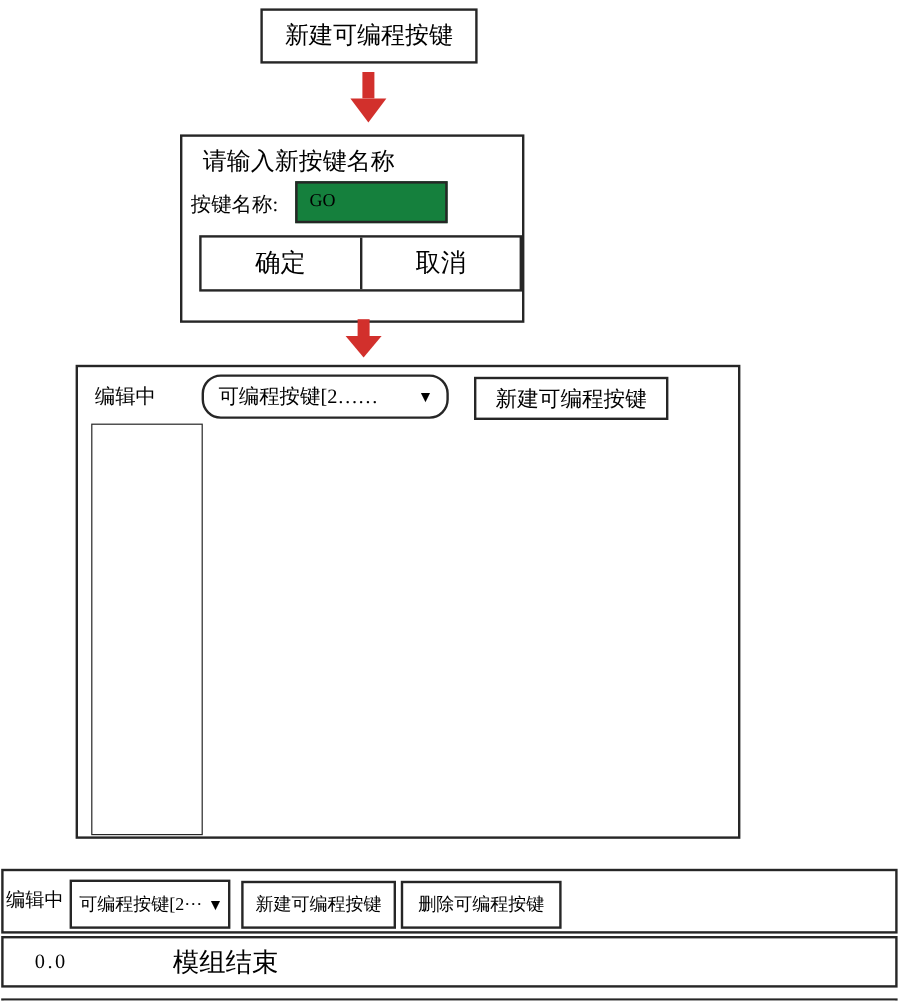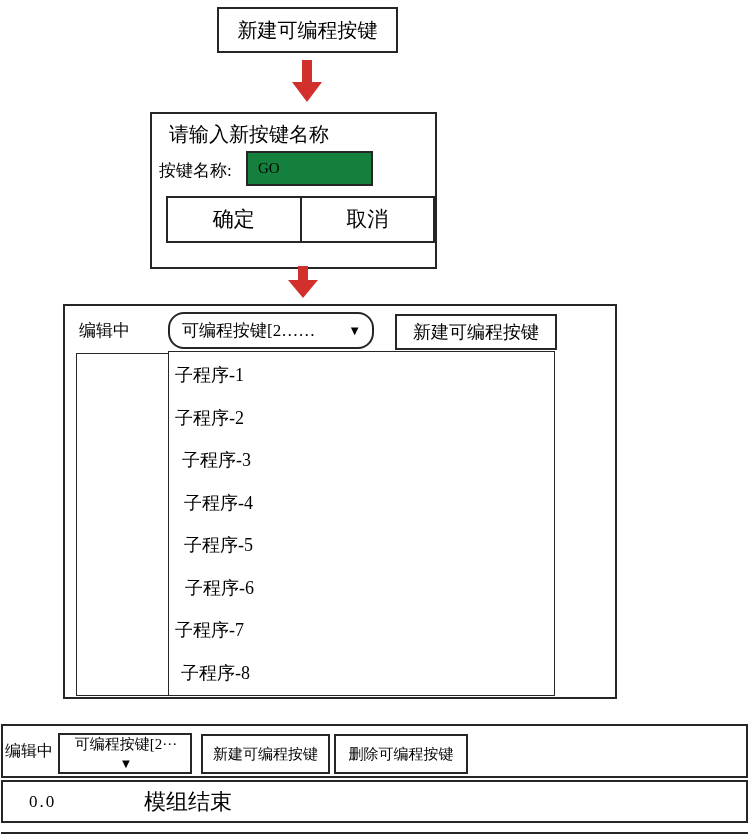--- a/index.html
+++ b/index.html
@@ -49,21 +49,21 @@
   .sub-item:nth-child(3){padding-left:13px;}
   .sub-item:nth-child(4),.sub-item:nth-child(5){padding-left:15px;}
   .sub-item:nth-child(6){padding-left:16px;}
   .sub-item:nth-child(8){padding-left:12px;}
   .chev{font-size:13px;}
 
   
   .toolbar{left:1px;top:724px;width:747px;height:54px;}
   .tb-status{position:absolute;left:2px;top:0;height:50px;line-height:50px;font-size:16px;}
   .tb-dropdown{left:55px;top:7px;width:134px;height:41px;display:flex;align-items:center;
-    justify-content:space-between;padding:0 4px 0 6px;font-size:15px;flex-direction:column;}
+    justify-content:space-between;padding:0 4px 0 6px;font-size:15px;}
   .tb-new{left:198px;top:8px;width:129px;height:40px;text-align:center;line-height:36px;font-size:15px;}
   .tb-del{left:331px;top:8px;width:134px;height:40px;text-align:center;line-height:36px;font-size:15px;}
 
   
   .program-row{left:1px;top:780px;width:747px;height:43px;}
   .pr-time{position:absolute;left:26px;top:0;height:22px;line-height:39px;font-size:17px;letter-spacing:2px;}
   .pr-text{position:absolute;left:141px;top:0;height:39px;line-height:39px;font-size:22px;}
 
   
   .program-row-next{left:1px;top:832px;width:747px;height:14px;}
@@ -100,30 +100,20 @@
 
     <div class="box editor-dropdown">
       <span>可编程按键[2……</span>
       <span class="chev">▼</span>
     </div>
 
     <div class="box editor-newbtn">新建可编程按键</div>
 
     <div class="box inner-empty"></div>
 
-    <div class="box sub-list">
-      <div class="sub-item">子程序-1</div>
-      <div class="sub-item">子程序-2</div>
-      <div class="sub-item">子程序-3</div>
-      <div class="sub-item">子程序-4</div>
-      <div class="sub-item">子程序-5</div>
-      <div class="sub-item">子程序-6</div>
-      <div class="sub-item">子程序-7</div>
-      <div class="sub-item">子程序-8</div>
-    </div>
   </div>
 
   <div class="box toolbar">
     <div class="tb-status">编辑中</div>
 
     <div class="box tb-dropdown">
       <span>可编程按键[2···</span>
       <span class="chev">▼</span>
     </div>
 

